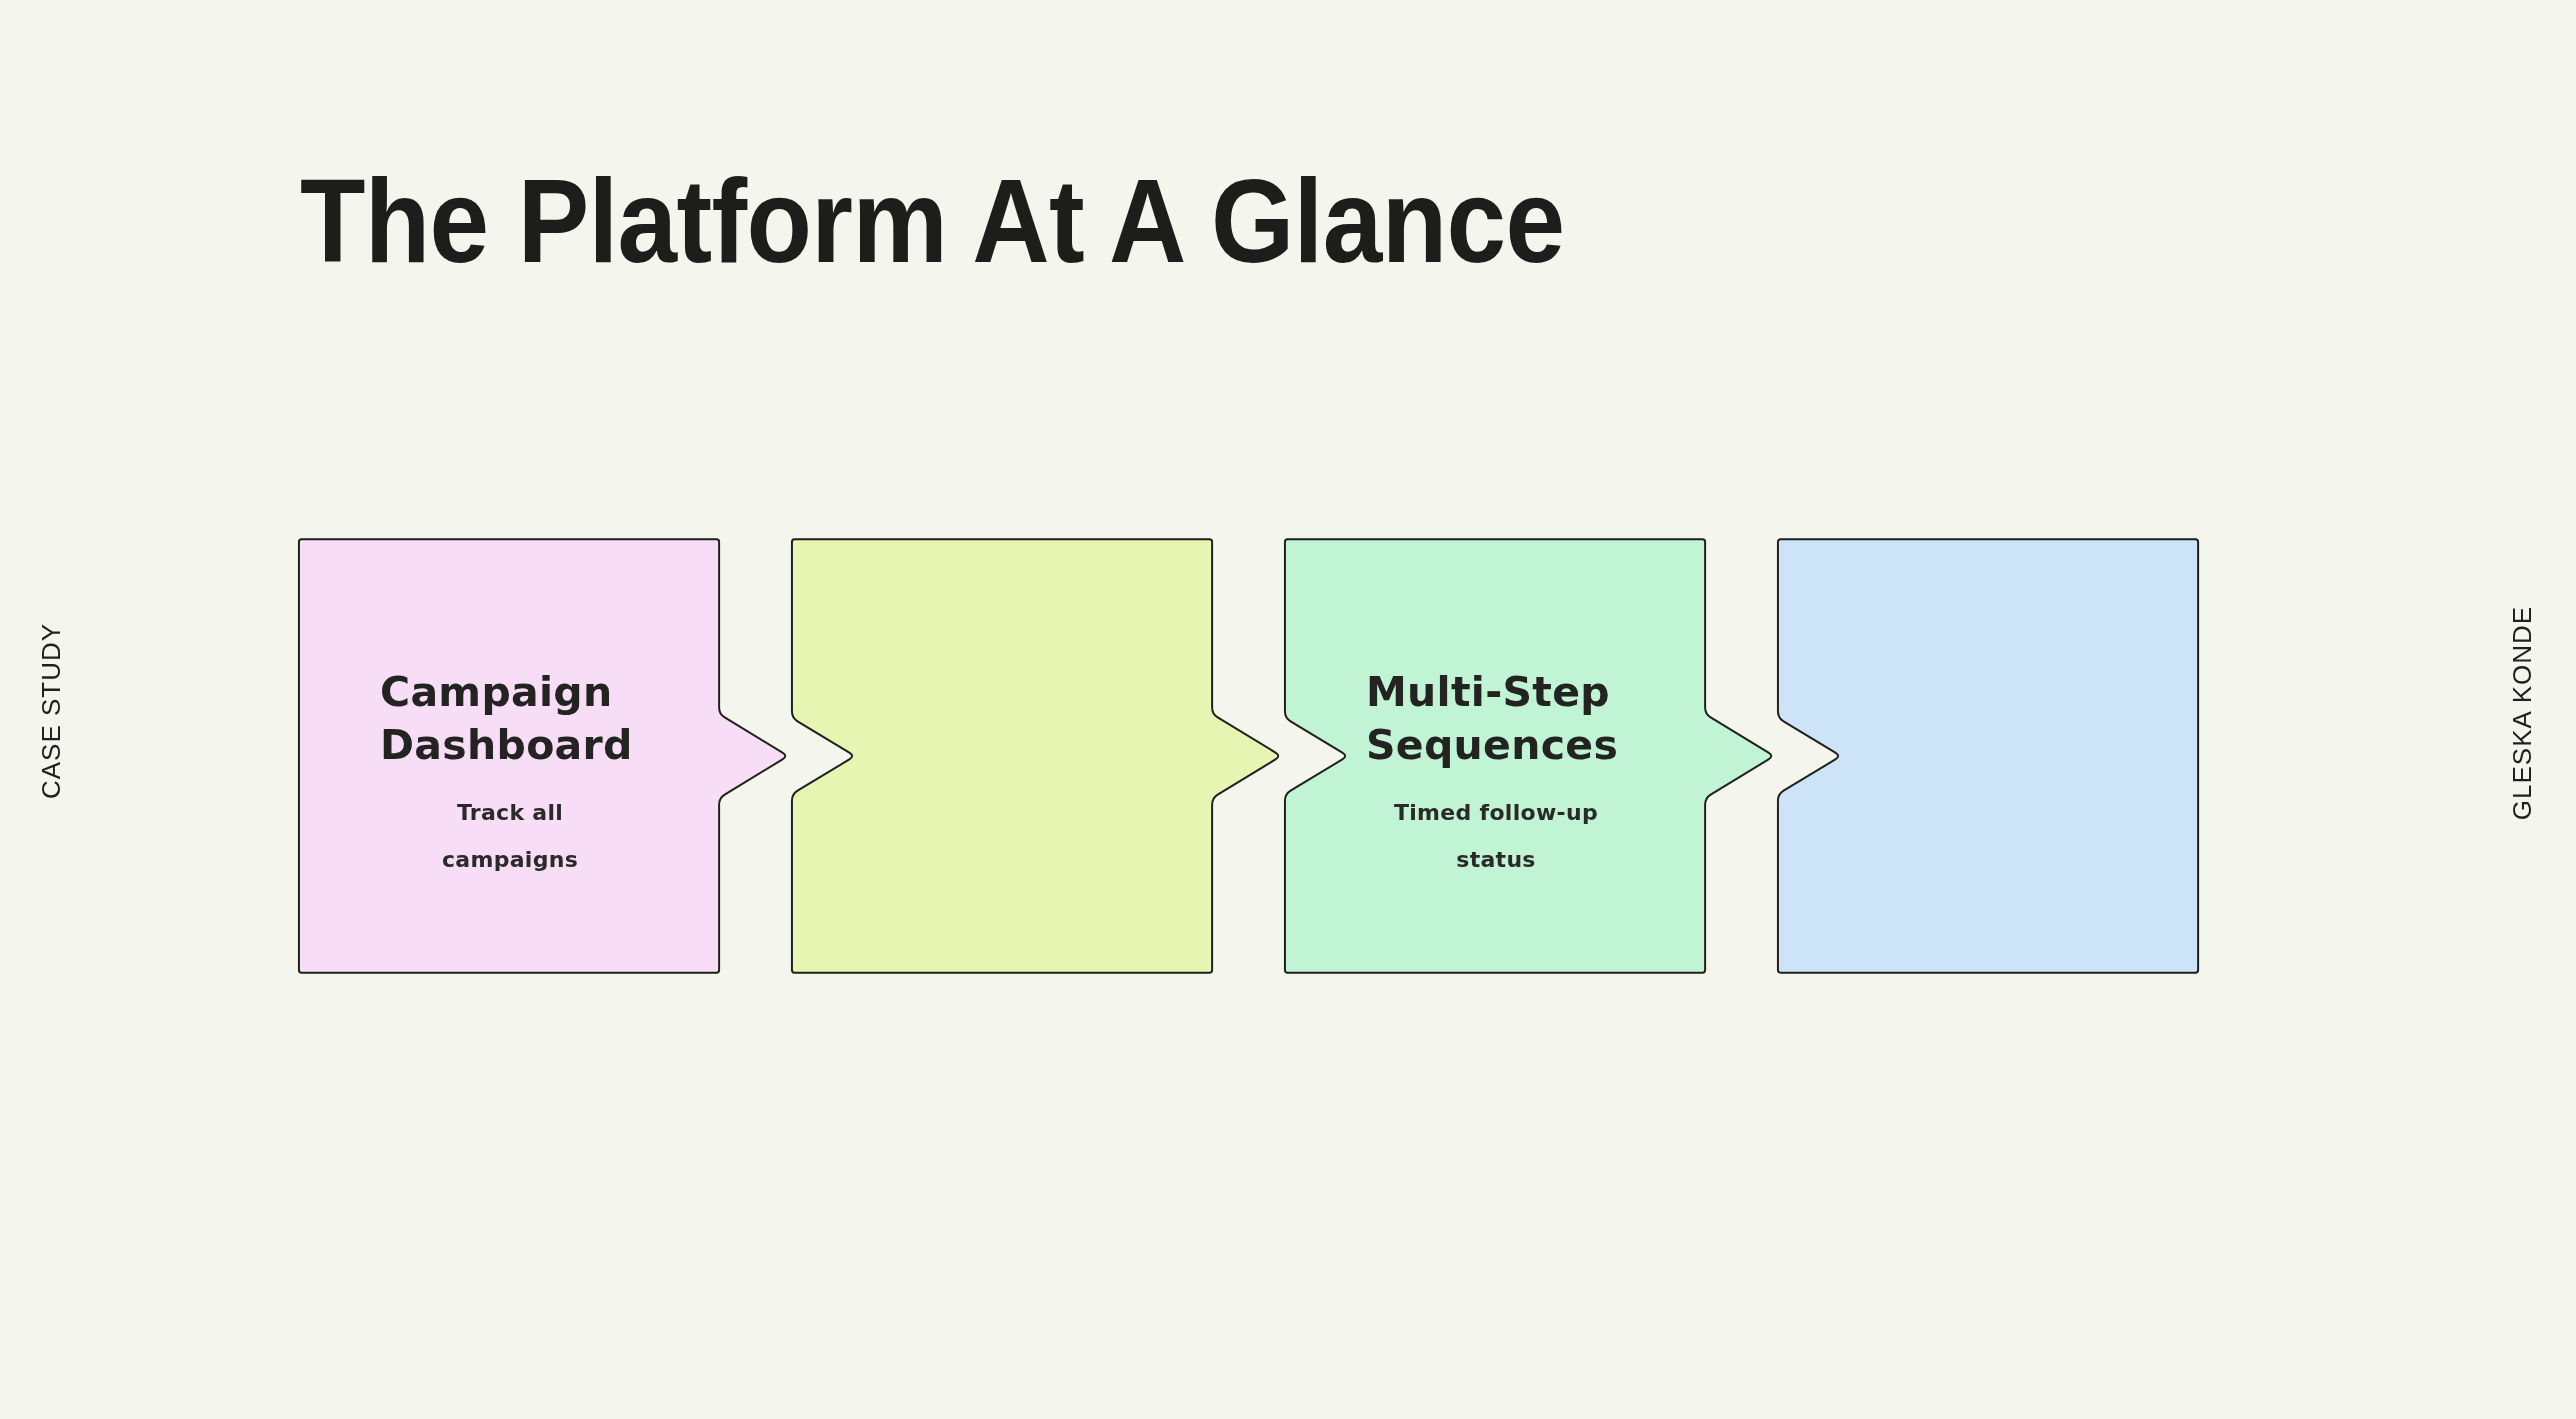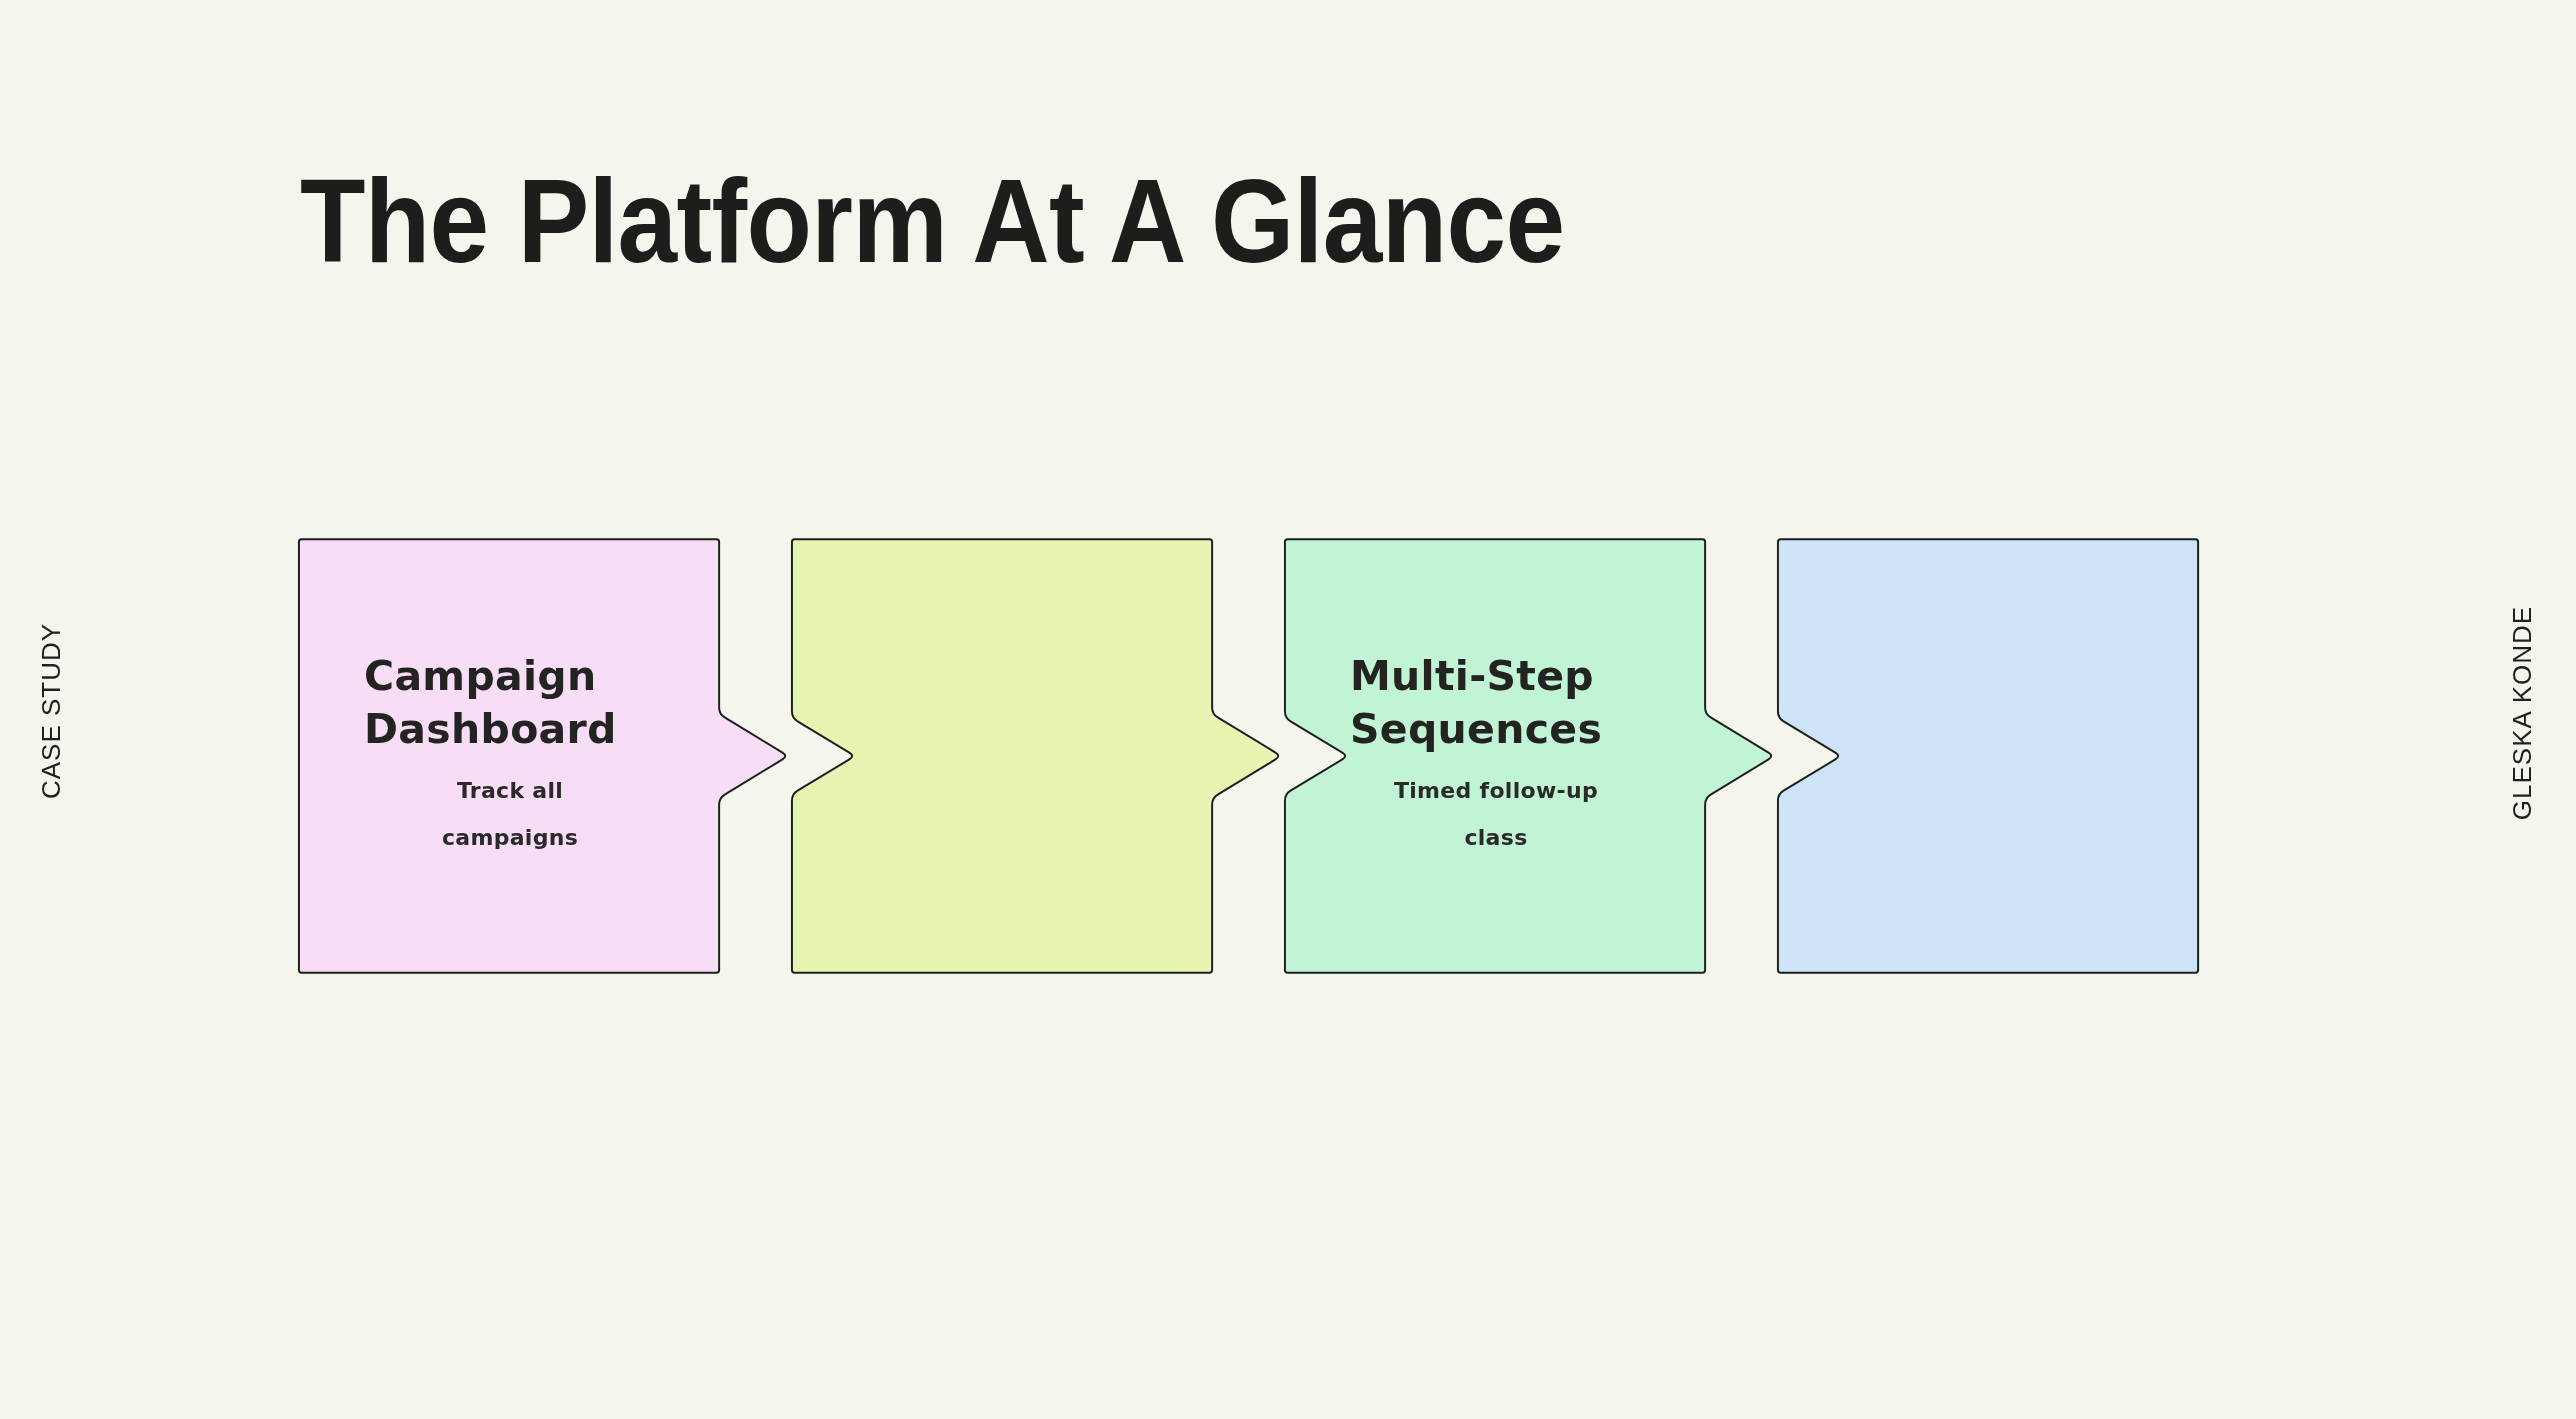--- a/index.html
+++ b/index.html
@@ -47,21 +47,21 @@
     display:block;
   }
   .card-shape{
     stroke:#1e1e1c;
     stroke-width:3;
   }
   .card-content{
     position:absolute;left:64px;top:110px;width:294px;
   }
   .card-title{
-    margin:1px;
+    margin:17px;
     font-family:"DejaVu Sans",sans-serif;
     font-size:41px;line-height:53px;font-weight:700;
     letter-spacing:0.3px;
     color:#232321;
     white-space:pre-line;
   }
   .card-desc{
     margin:10.5px 0 0 0;
     font-family:"DejaVu Sans",sans-serif;
     font-size:22px;line-height:47px;font-weight:700;
@@ -104,21 +104,21 @@
     </article>
 
     <article class="card" style="left:1285px">
       <svg viewBox="-6 -6 757 672" aria-hidden="true">
         <path class="card-shape" fill="#c1f4d4" d="M0.0 4.0 Q 0 0 4.0 0.0 L636.0 0.0 Q 640 0 640.0 4.0 L640.0 256.0 Q 640 266 648.5 271.2 L736.5 324.8 Q 745 330 736.5 335.2 L648.5 388.8 Q 640 394 640.0 404.0 L640.0 656.0 Q 640 660 636.0 660.0 L4.0 660.0 Q 0 660 0.0 656.0 L0.0 398.0 Q 0 388 8.6 382.8 L87.4 335.2 Q 96 330 87.4 324.8 L8.6 277.2 Q 0 272 0.0 262.0 Z"></path>
       </svg>
       <div class="card-content">
         <h2 class="card-title">Multi-Step
 Sequences</h2>
         <p class="card-desc">Timed follow-up
-class</p>
+status</p>
       </div>
     </article>
 
     <article class="card" style="left:1778px">
       <svg viewBox="-6 -6 757 672" aria-hidden="true">
         <path class="card-shape" fill="#cde3f7" d="M0.0 4.0 Q 0 0 4.0 0.0 L636.0 0.0 Q 640 0 640.0 4.0 L640.0 656.0 Q 640 660 636.0 660.0 L4.0 660.0 Q 0 660 0.0 656.0 L0.0 398.0 Q 0 388 8.6 382.8 L87.4 335.2 Q 96 330 87.4 324.8 L8.6 277.2 Q 0 272 0.0 262.0 Z"></path>
       </svg>
     </article>
 
   </section>

